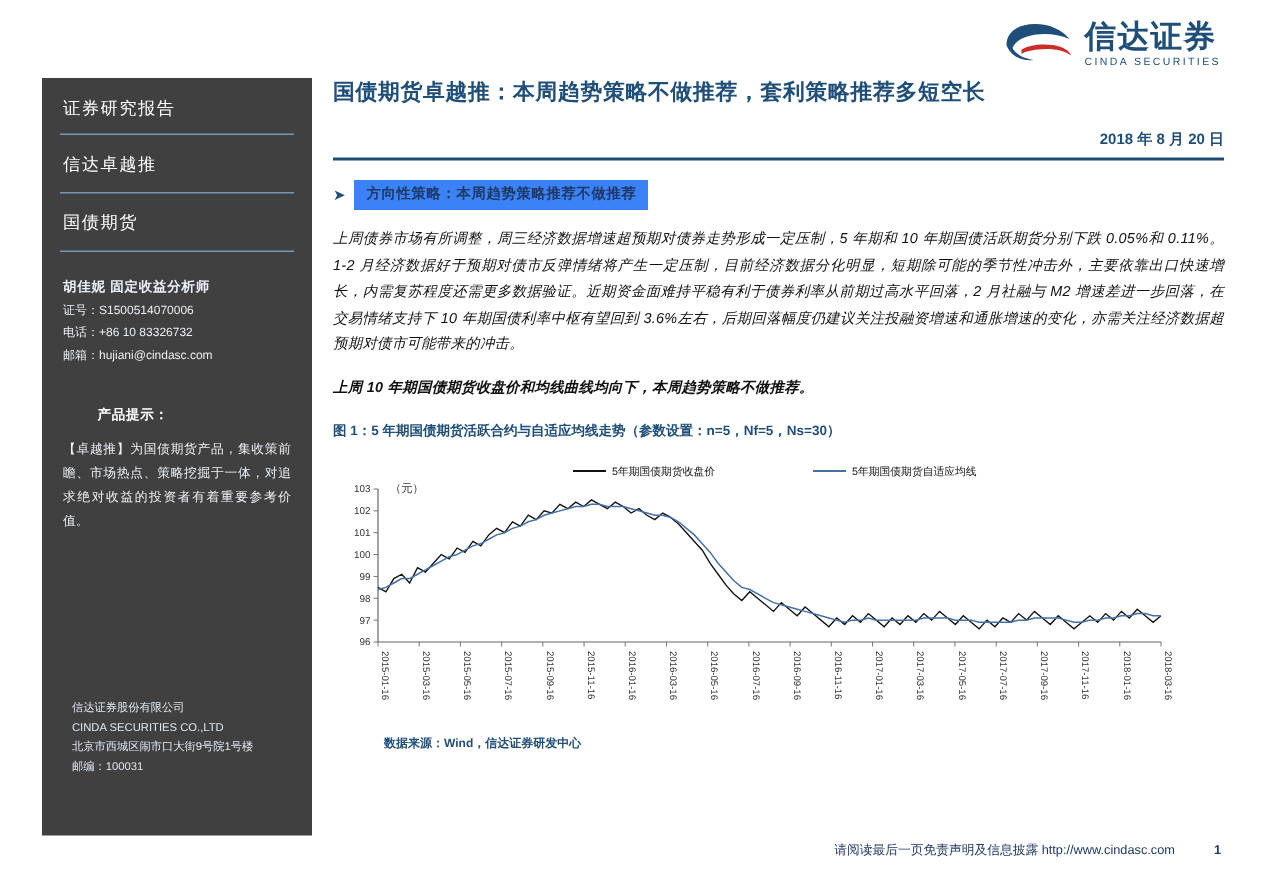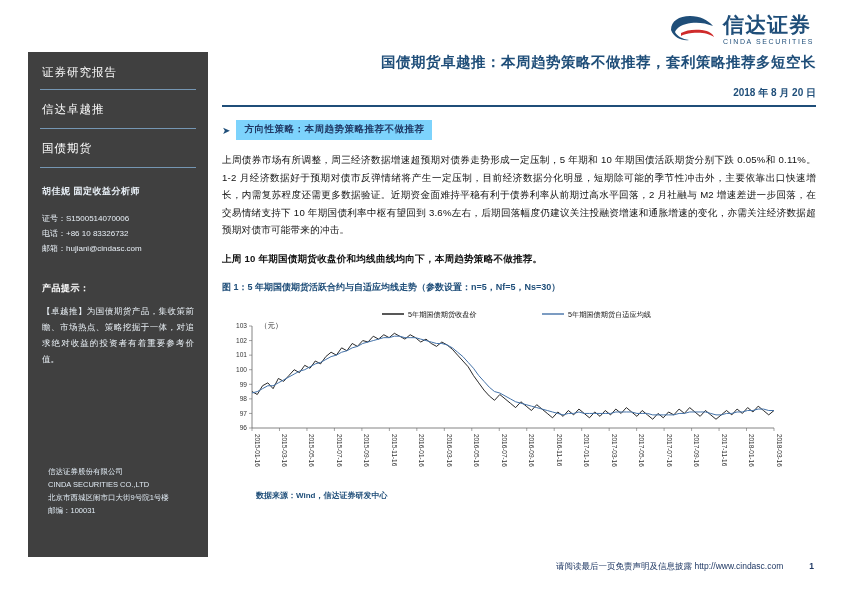--- a/index.html
+++ b/index.html
@@ -26,24 +26,24 @@
   }
   .sb-sep { height: 1px; background: #7fa6c8; margin: 0 12px; opacity: .85; }
   .sb-item {
     font-size: 11.5px; letter-spacing: 1px;
     padding: 12px 14px 11px 14px;
   }
   .sb-analyst {
     margin-top: 16px; padding: 0 14px;
     font-size: 8px; line-height: 15px; color: #e8eff6;
   }
-  .sb-analyst .nm { font-size: 9px; font-weight: bold; margin-bottom: 12px; letter-spacing: .5px;}
+  .sb-analyst .nm { font-size: 9px; font-weight: bold; margin-bottom: 0; letter-spacing: .5px;}
   .sb-prod {
     margin-top: 26px; padding: 0 14px;
-    font-size: 9px; font-weight: bold; letter-spacing: .5px;
+    font-size: 9px; font-weight: bold; letter-spacing: .5px; margin-left: 23px;
   }
   .sb-prod-body {
     margin-top: 8px; padding: 0 14px;
     font-size: 8.5px; line-height: 16px; color: #eaf1f7;
     text-align: justify;
   }
   .sb-foot {
     position: absolute; left: 0; bottom: 40px; padding: 0 20px;
     font-size: 7.5px; line-height: 13px; color: #dfe9f2;
   }
@@ -52,40 +52,40 @@
   .logo { position: absolute; right: 28px; top: 14px; display: flex; align-items: flex-end; }
   .logo-mark { width: 46px; height: 30px; margin-right: 8px; }
   .logo-text { line-height: 1.05; }
   .logo-cn { font-size: 21px; font-weight: bold; color: #1f4e79; letter-spacing: 1px; }
   .logo-en { font-size: 7px; color: #1f4e79; letter-spacing: 1.6px; margin-top: 2px; }
 
   
   .main { position: absolute; left: 222px; top: 52px; width: 594px; }
   .doc-title {
     font-size: 14.5px; font-weight: bold; color: #1f4e79;
-    line-height: 20px; letter-spacing: .5px; text-align: right;
+    line-height: 20px; letter-spacing: .5px;
   }
   .doc-date {
     text-align: right; font-size: 10px; font-weight: bold; color: #1f4e79;
     margin-top: 14px;
   }
   .hr-main { height: 2px; background: #1f4e79; margin-top: 5px; }
 
   .sec-head { margin-top: 13px; display: flex; align-items: center; }
   .sec-arrow { color: #1f4e79; font-size: 10px; margin-right: 6px; }
   .sec-chip {
-    background: #7dd3fc; color: #1f3864;
+    background: #3b82f6; color: #1f3864;
     font-size: 9.5px; font-weight: bold;
     padding: 3px 8px 4px 8px; letter-spacing: .5px;
   }
 
   .para {
     margin-top: 11px;
     font-size: 9.6px; line-height: 17.5px; color: #111;
-    text-align: justify; letter-spacing: .2px;
+    text-align: justify; letter-spacing: .2px; font-style: italic;
   }
   .para.bold { font-weight: bold; }
 
   .fig-cap {
     margin-top: 14px;
     font-size: 9px; font-weight: bold; color: #1f4e79;
   }
   .chart-wrap { margin-top: 4px; position: relative; width: 560px; height: 182px; }
   .chart-src { margin-top: 10px; margin-left: 34px; font-size: 8px; font-weight: bold; color: #1f4e79; }
 

